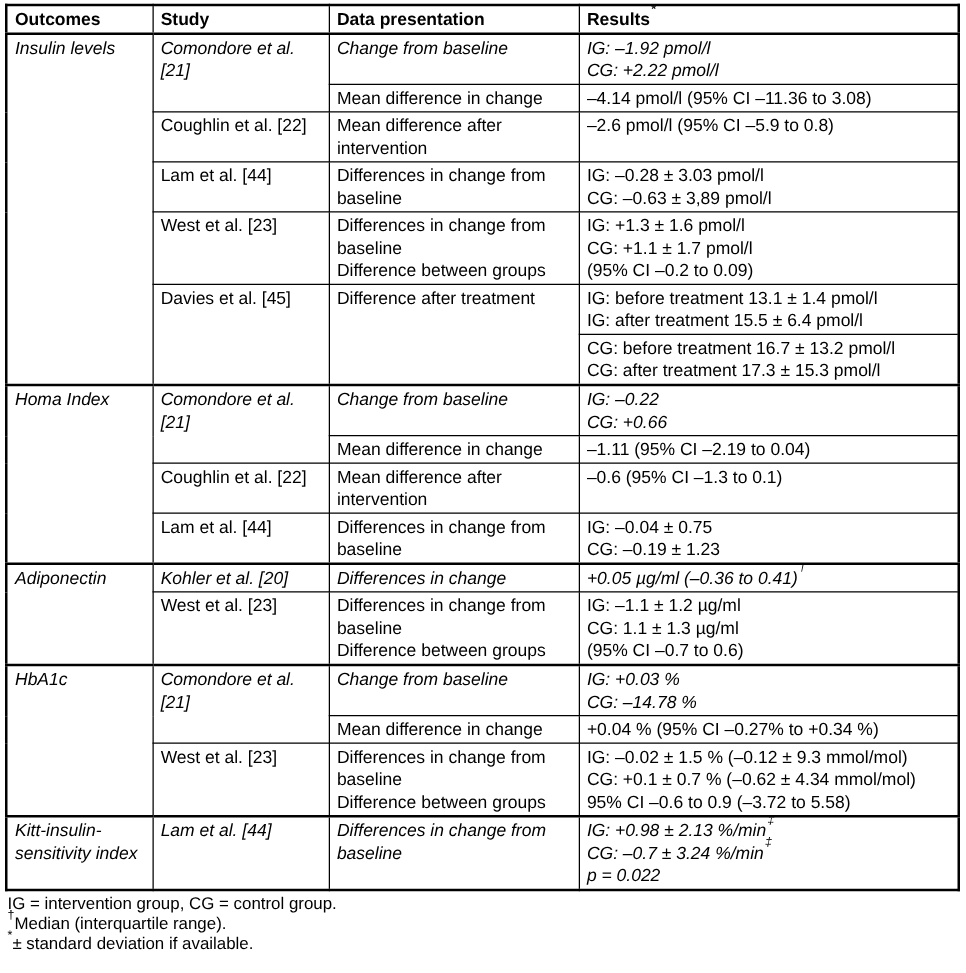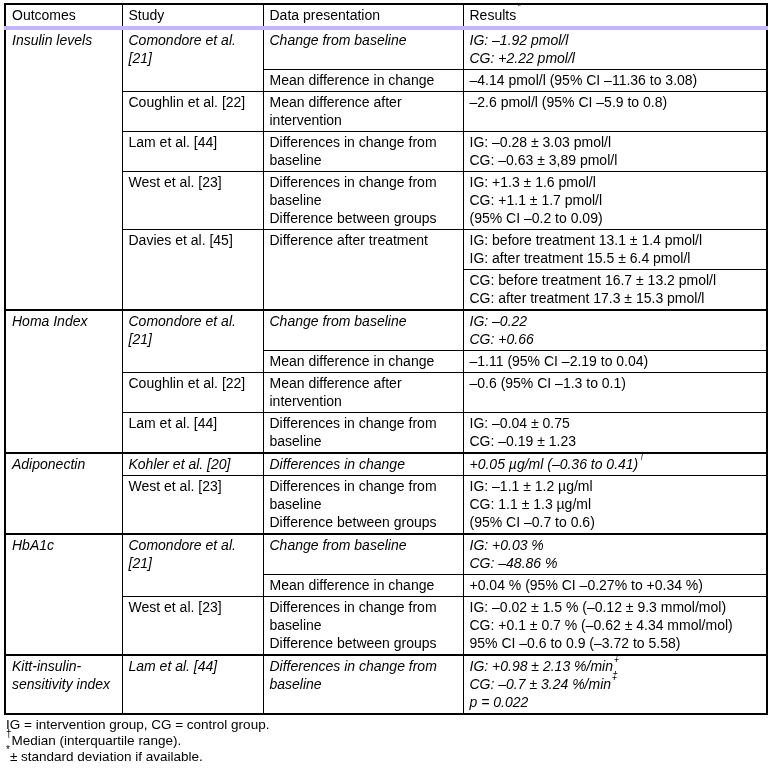--- a/index.html
+++ b/index.html
@@ -28,22 +28,22 @@
   table.outcomes th, table.outcomes td {
     border: 1px solid #000;
     padding: 1px 6px 2px 6px;
     font-size: 14px;
     line-height: 18px;
     vertical-align: top;
     text-align: left;
     overflow: hidden;
   }
   table.outcomes th {
-    font-weight: normal;
-    border-bottom: 4px solid #c4b5fd;
+    font-weight: bold;
+    border-bottom: 1px solid #c4b5fd;
   }
   tr.section-start > td { border-top: 2px solid #000; font-style: italic; }
   sup.fn-marker {
     font-size: 10px;
     line-height: 0;
     position: relative;
     top: -4px;
     margin-left: 1px;
   }
   .footnotes {
@@ -241,21 +241,21 @@
             <div class="cell-line">HbA1c</div>
           </td>
           <td rowspan="2">
             <div class="cell-line">Comondore et al. [21]</div>
           </td>
           <td>
             <div class="cell-line">Change from baseline</div>
           </td>
           <td>
             <div class="cell-line">IG: +0.03 %</div>
-            <div class="cell-line">CG: –48.86 %</div>
+            <div class="cell-line">CG: –14.78 %</div>
           </td>
         </tr>
         <tr>
           <td>
             <div class="cell-line">Mean difference in change</div>
           </td>
           <td>
             <div class="cell-line">+0.04 % (95% CI –0.27% to +0.34 %)</div>
           </td>
         </tr>

